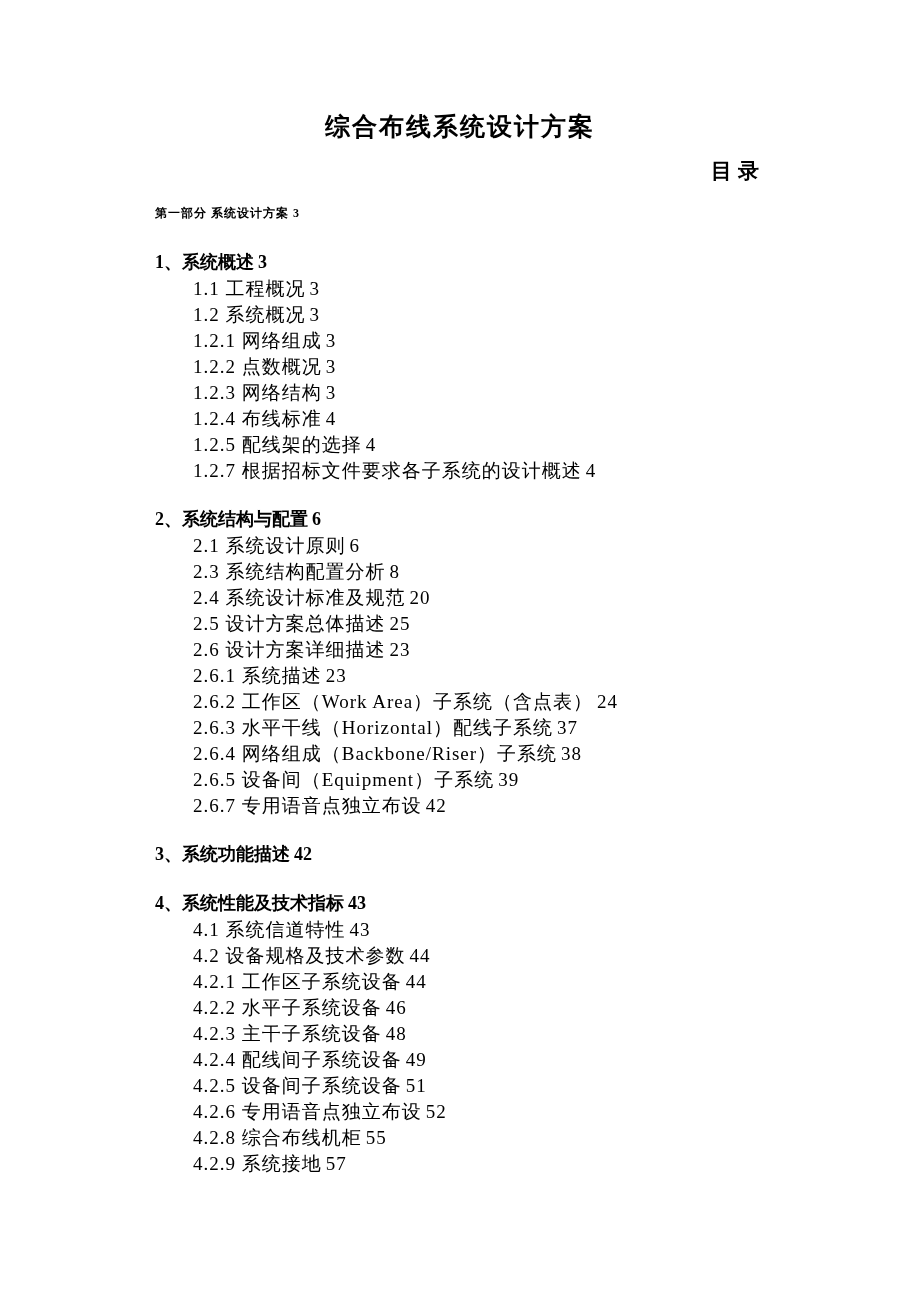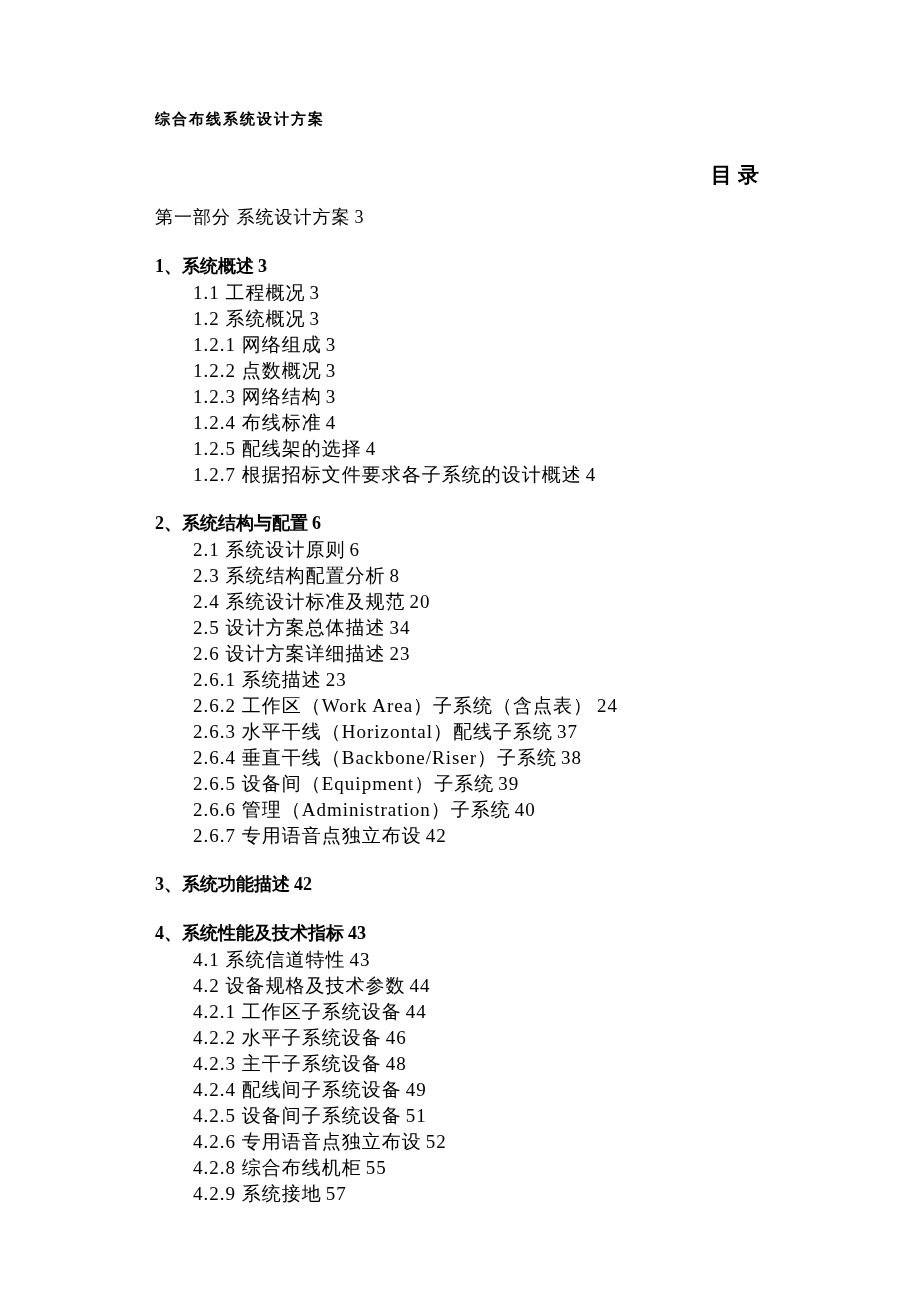--- a/index.html
+++ b/index.html
@@ -9,36 +9,36 @@
     }
     body {
       width: 920px;
       height: 1302px;
       background: #ffffff;
       font-family: "SimSun", "宋体", serif;
       color: #000000;
       padding: 110px 155px 60px 155px;
     }
     .doc-title {
-      text-align: left;
+      text-align: center;
       font-weight: bold;
-      font-size: 15px;
+      font-size: 25px;
       letter-spacing: 2px;
-      margin-bottom: 32px;
+      margin-bottom: 14px;
     }
     .toc-title {
       text-align: right;
       font-weight: bold;
       font-size: 21px;
       letter-spacing: 6px;
       margin-bottom: 14px;
     }
     .level-0 {
-      font-weight: normal;
-      font-size: 18px;
+      font-weight: bold;
+      font-size: 12px;
       line-height: 28px;
       letter-spacing: 1px;
     }
     .level-1 {
       font-weight: bold;
       font-size: 18px;
       line-height: 28px;
       margin-top: 21px;
     }
     .level-2 {
@@ -64,28 +64,27 @@
     <div class="level-2"><span>1.2.1 网络组成</span><span class="page">3</span></div>
     <div class="level-2"><span>1.2.2 点数概况</span><span class="page">3</span></div>
     <div class="level-2"><span>1.2.3 网络结构</span><span class="page">3</span></div>
     <div class="level-2"><span>1.2.4 布线标准</span><span class="page">4</span></div>
     <div class="level-2"><span>1.2.5 配线架的选择</span><span class="page">4</span></div>
     <div class="level-2"><span>1.2.7 根据招标文件要求各子系统的设计概述</span><span class="page">4</span></div>
     <div class="level-1"><span>2、系统结构与配置</span><span class="page">6</span></div>
     <div class="level-2"><span>2.1 系统设计原则</span><span class="page">6</span></div>
     <div class="level-2"><span>2.3 系统结构配置分析</span><span class="page">8</span></div>
     <div class="level-2"><span>2.4 系统设计标准及规范</span><span class="page">20</span></div>
-    <div class="level-2"><span>2.5 设计方案总体描述</span><span class="page">34</span></div>
+    <div class="level-2"><span>2.5 设计方案总体描述</span><span class="page">25</span></div>
     <div class="level-2"><span>2.6 设计方案详细描述</span><span class="page">23</span></div>
     <div class="level-2"><span>2.6.1 系统描述</span><span class="page">23</span></div>
     <div class="level-2"><span>2.6.2 工作区（Work Area）子系统（含点表）</span><span class="page">24</span></div>
     <div class="level-2"><span>2.6.3 水平干线（Horizontal）配线子系统</span><span class="page">37</span></div>
-    <div class="level-2"><span>2.6.4 垂直干线（Backbone/Riser）子系统</span><span class="page">38</span></div>
+    <div class="level-2"><span>2.6.4 网络组成（Backbone/Riser）子系统</span><span class="page">38</span></div>
     <div class="level-2"><span>2.6.5 设备间（Equipment）子系统</span><span class="page">39</span></div>
-    <div class="level-2"><span>2.6.6 管理（Administration）子系统</span><span class="page">40</span></div>
     <div class="level-2"><span>2.6.7 专用语音点独立布设</span><span class="page">42</span></div>
     <div class="level-1"><span>3、系统功能描述</span><span class="page">42</span></div>
     <div class="level-1"><span>4、系统性能及技术指标</span><span class="page">43</span></div>
     <div class="level-2"><span>4.1 系统信道特性</span><span class="page">43</span></div>
     <div class="level-2"><span>4.2 设备规格及技术参数</span><span class="page">44</span></div>
     <div class="level-2"><span>4.2.1 工作区子系统设备</span><span class="page">44</span></div>
     <div class="level-2"><span>4.2.2 水平子系统设备</span><span class="page">46</span></div>
     <div class="level-2"><span>4.2.3 主干子系统设备</span><span class="page">48</span></div>
     <div class="level-2"><span>4.2.4 配线间子系统设备</span><span class="page">49</span></div>
     <div class="level-2"><span>4.2.5 设备间子系统设备</span><span class="page">51</span></div>

